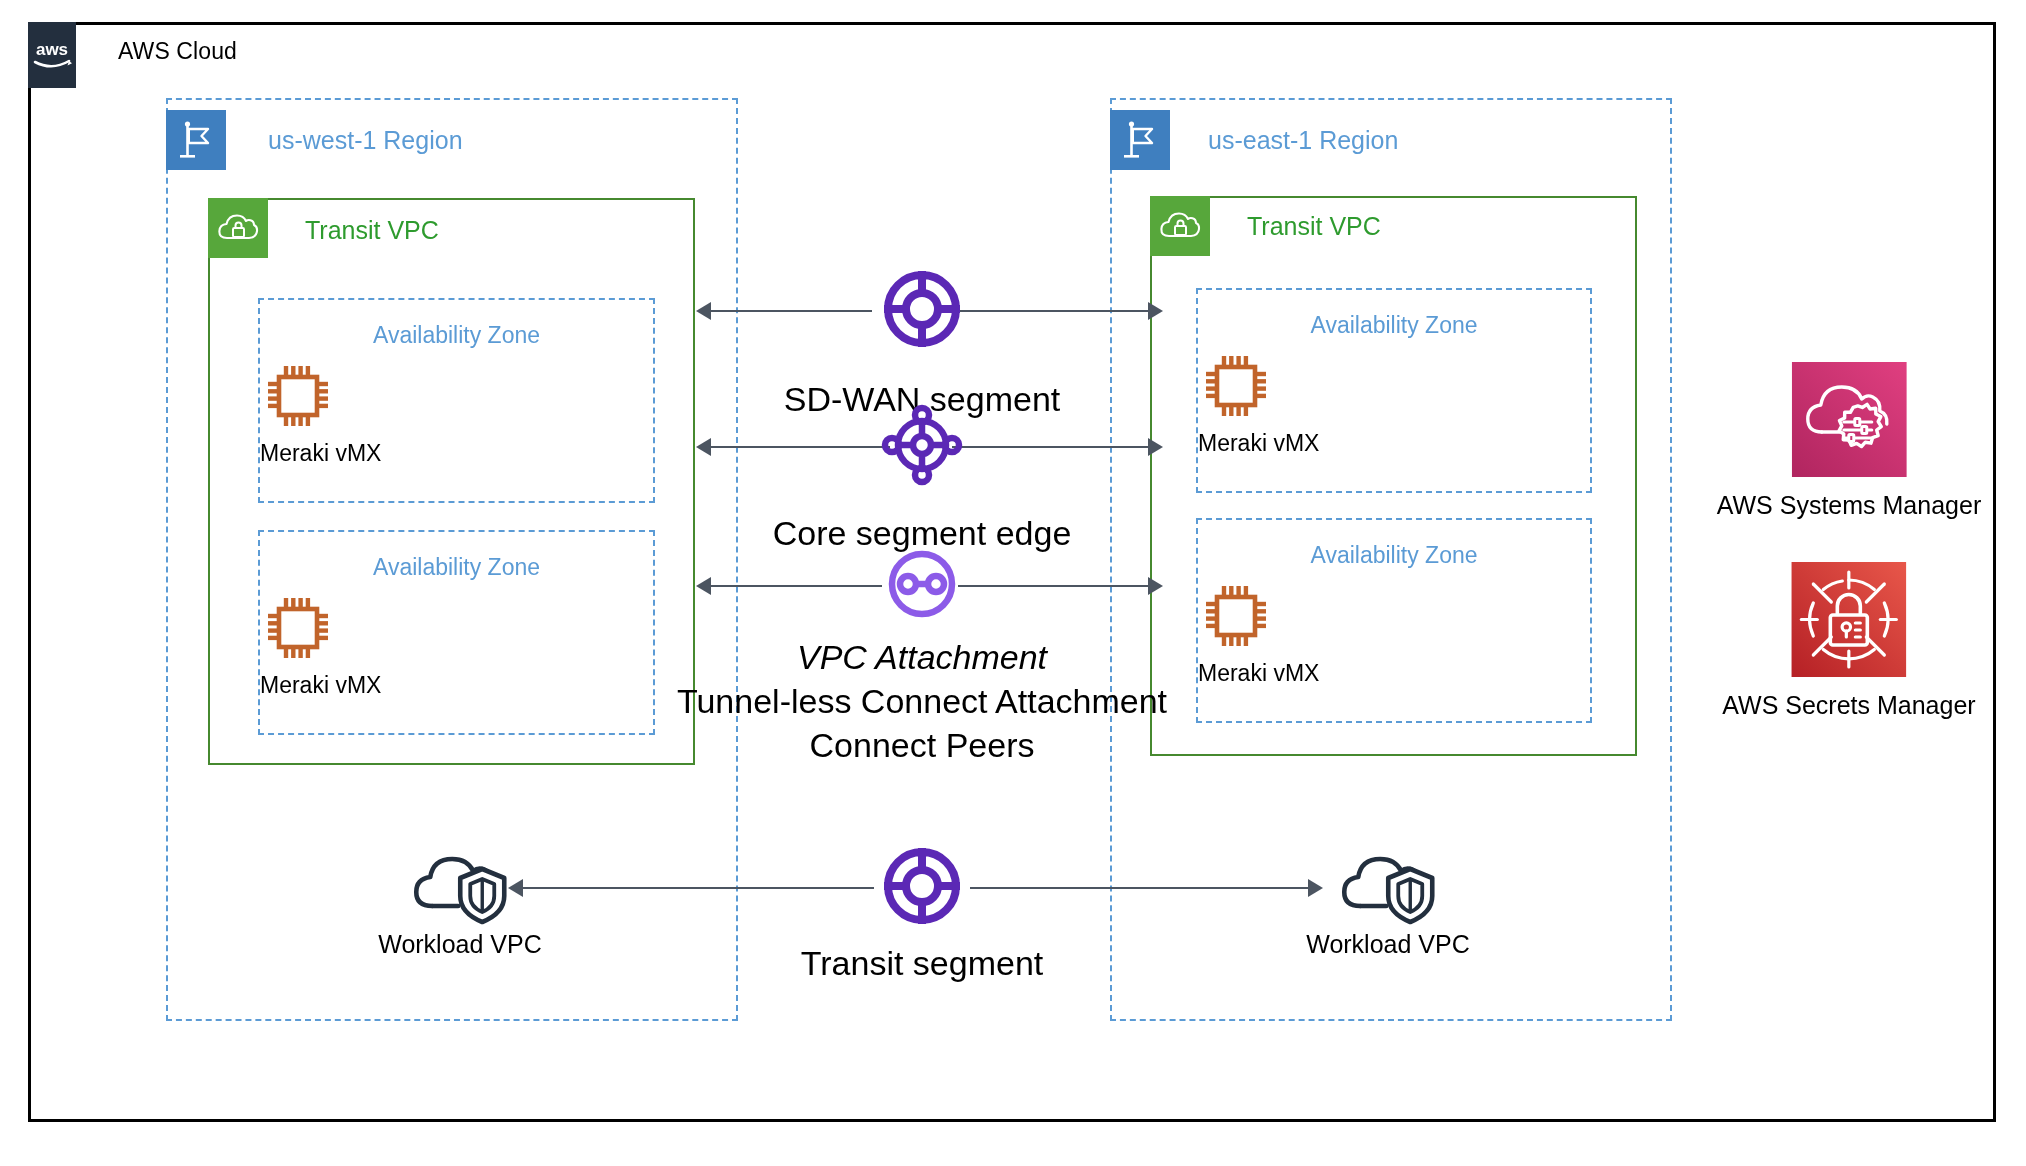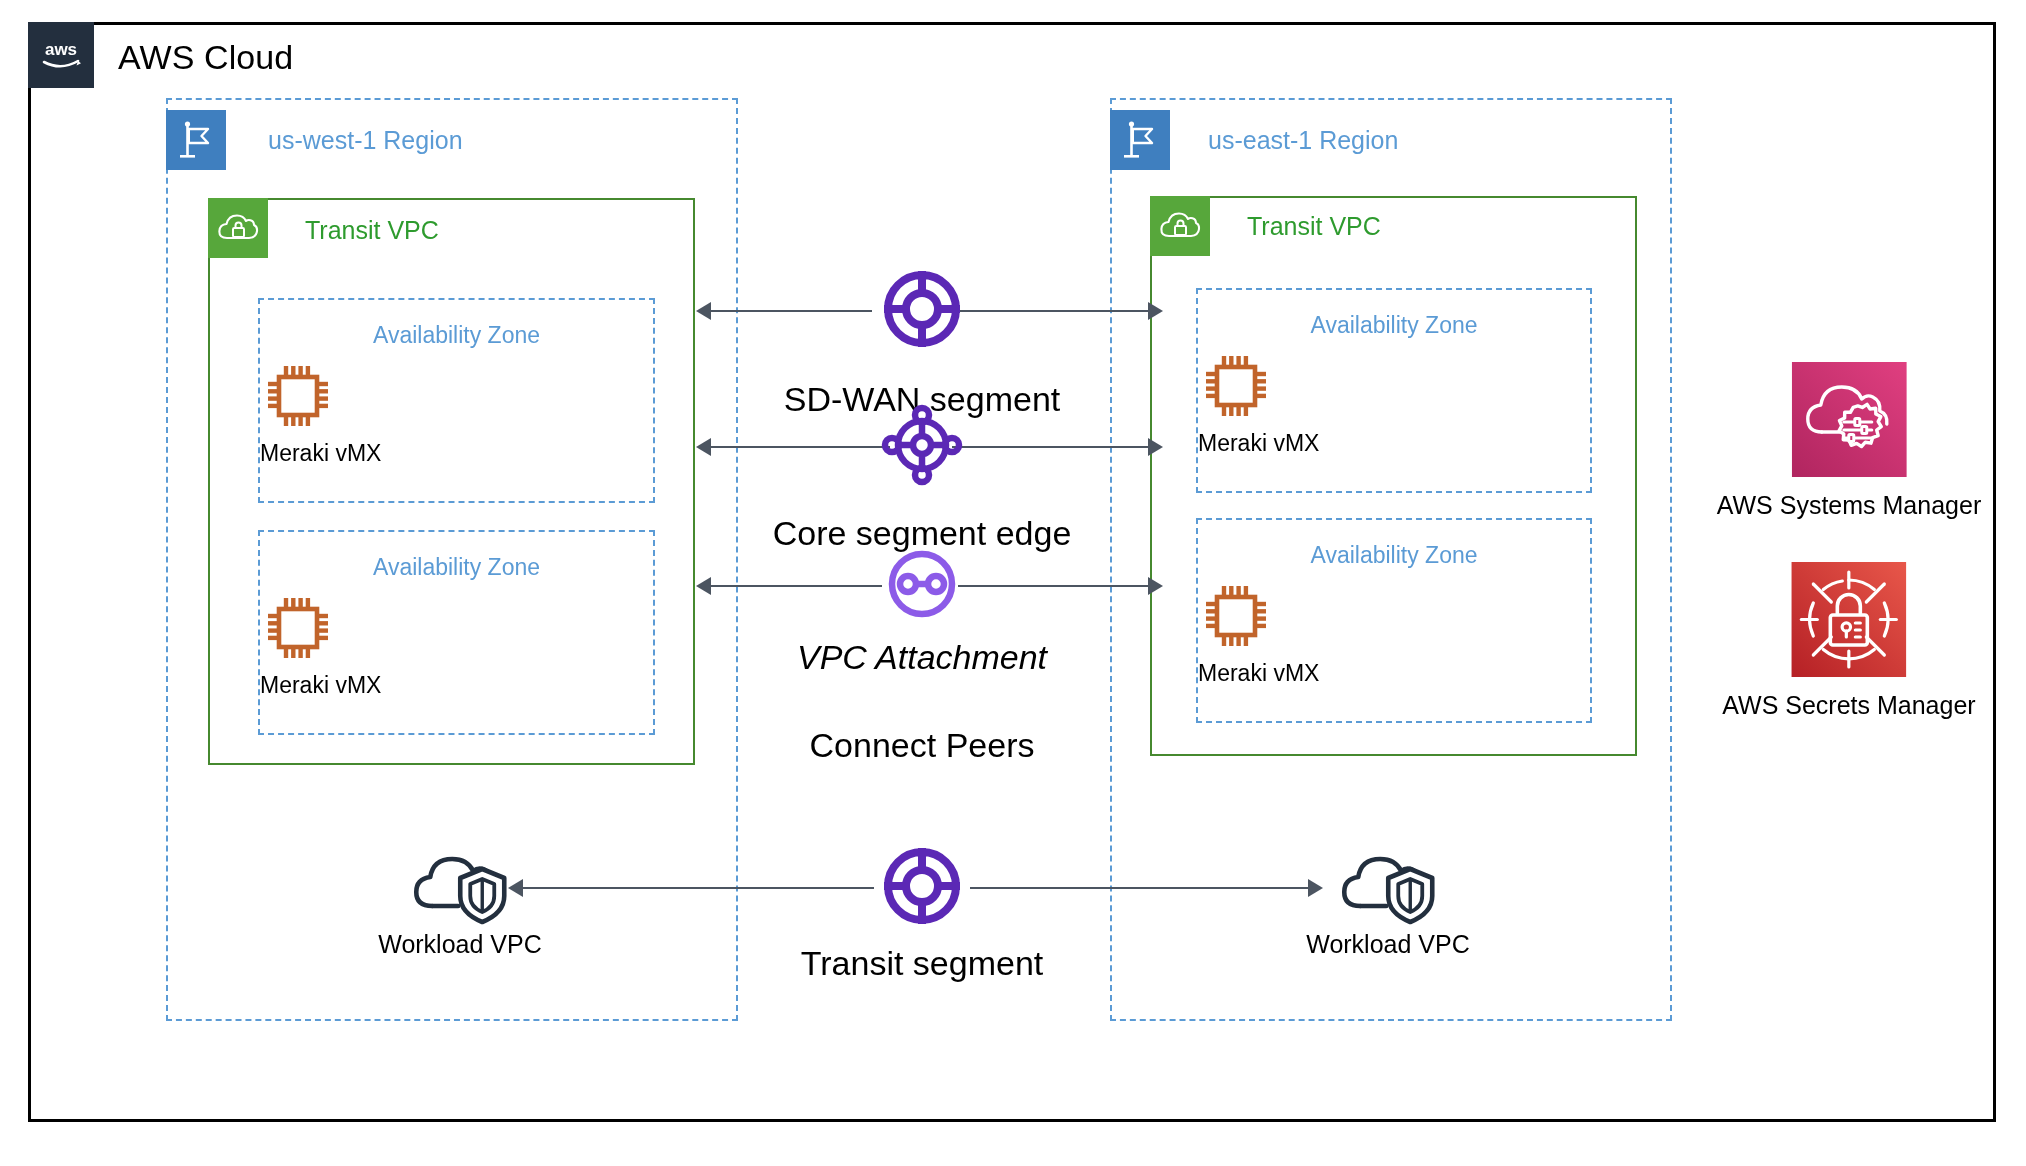--- a/index.html
+++ b/index.html
@@ -25,32 +25,32 @@
     top: 22px;
     width: 1968px;
     height: 1100px;
     border: 3px solid #000000;
     box-sizing: border-box;
   }
   .aws-logo-badge {
     position: absolute;
     left: 28px;
     top: 22px;
-    width: 66px;
+    width: 48px;
     height: 66px;
     background: #232F3E;
     display: flex;
     align-items: center;
     justify-content: center;
   }
   .cloud-title {
     position: absolute;
     left: 118px;
     top: 38px;
-    font-size: 34px;
+    font-size: 23px;
     color: #000000;
     letter-spacing: .1px;
   }
 
   
   .region {
     position: absolute;
     border: 2.5px dashed #5B9BD5;
     box-sizing: border-box;
   }
@@ -434,20 +434,21 @@
     <svg width="84" height="84" viewBox="0 0 84 84">
       <g fill="none" stroke="#8C5BE8" stroke-width="6.5">
         <circle cx="42" cy="42" r="30"></circle>
         <circle cx="28" cy="42" r="8"></circle>
         <circle cx="56" cy="42" r="8"></circle>
         <line x1="36" y1="42" x2="48" y2="42"></line>
       </g>
     </svg>
   </div>
   <div class="seg-label" style="left:922px; top:638px;font-style:italic;">VPC Attachment</div>
+  <div class="seg-label" style="left:922px; top:682px;">Tunnel-less Connect Attachment</div>
   <div class="seg-label" style="left:922px; top:726px;">Connect Peers</div>
 
   <div class="conn" style="left:522px; top:887px; width:352px;"></div>
   <div class="arrow-head arrow-left" style="left:508px; top:879px;"></div>
   <div class="conn" style="left:970px; top:887px; width:338px;"></div>
   <div class="arrow-head arrow-right" style="left:1308px; top:879px;"></div>
   <div class="seg-icon" style="left:922px; top:888px;">
     <svg width="84" height="84" viewBox="0 0 84 84">
       <g fill="none" stroke="#5B28B5" stroke-width="8">
         <path d="M42 8 A34 34 0 0 0 8 42 L26 42 A16 16 0 0 1 42 26 Z"></path>

